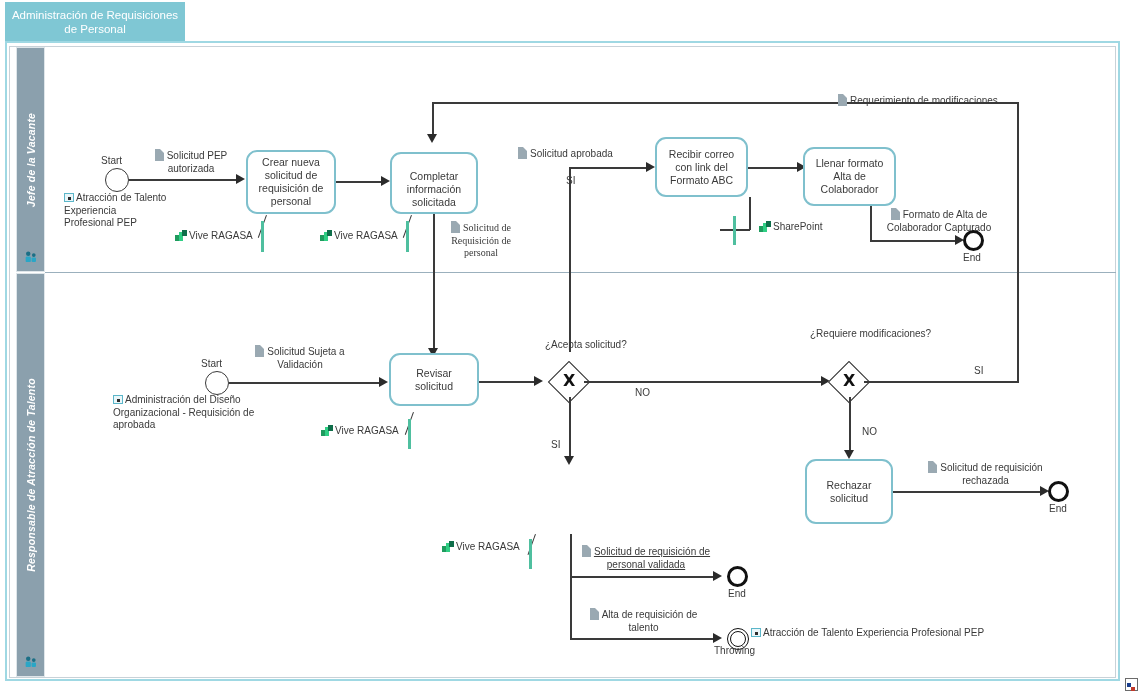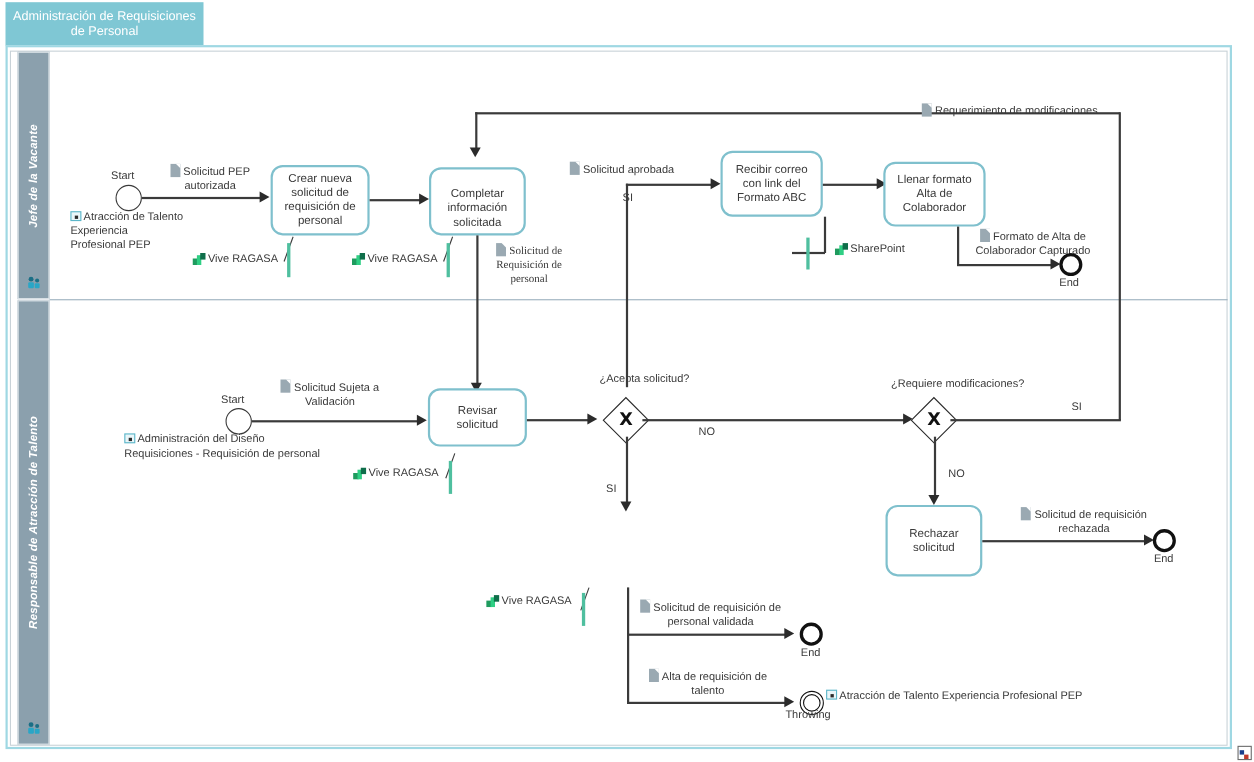--- a/index.html
+++ b/index.html
@@ -246,21 +246,21 @@
   <div class="arw r" style="left:955px;top:235px;"></div>
   <div class="dataobj center" style="left:874px;top:208px;width:130px;">
     <span class="docicon"></span><span class="txt">Formato de Alta de Colaborador Capturado</span>
   </div>
   <div class="ev end" style="left:963px;top:230px;width:21px;height:21px;"></div>
   <div class="ev-label" style="left:963px;top:252px;">End</div>
 
   <div class="ev start" style="left:205px;top:371px;width:24px;height:24px;"></div>
   <div class="ev-label" style="left:201px;top:358px;">Start</div>
   <div class="linkref" style="left:113px;top:394px;width:180px;">
-    <span class="linkicon"></span><span>Administración del Diseño Requisiciones - Requisición de personal</span>
+    <span class="linkicon"></span><span>Administración del Diseño Organizacional - Requisición de aprobada</span>
   </div>
 
   <div class="ln h" style="left:229px;top:382px;width:152px;"></div>
   <div class="arw r" style="left:379px;top:377px;"></div>
   <div class="dataobj center" style="left:245px;top:345px;width:110px;">
     <span class="docicon"></span><span class="txt">Solicitud Sujeta a Validación</span>
   </div>
 
   <div class="task" style="left:389px;top:353px;width:90px;height:53px;">
     <span>Revisar solicitud</span>
@@ -298,41 +298,41 @@
       <rect x="0" y="5" width="5" height="6" fill="#1f9b5e"></rect>
       <rect x="4" y="2" width="4" height="9" fill="#2fcf84"></rect>
       <rect x="7" y="0" width="5" height="6" fill="#0f6e4a"></rect>
     </svg>
     <span>Vive RAGASA</span>
   </div>
 
   <div class="ln v" style="left:570px;top:534px;height:105px;"></div>
   <div class="ln h" style="left:570px;top:576px;width:146px;"></div>
   <div class="arw r" style="left:713px;top:571px;"></div>
-  <div class="dataobj center" style="left:576px;top:545px;width:140px;">
+  <div class="dataobj center" style="left:576px;top:545px;width:140px;text-decoration:underline;">
     <span class="docicon"></span><span class="txt">Solicitud de requisición de personal validada</span>
   </div>
   <div class="ev end" style="left:727px;top:566px;width:21px;height:21px;"></div>
   <div class="ev-label" style="left:728px;top:588px;">End</div>
 
   <div class="ln h" style="left:570px;top:638px;width:146px;"></div>
   <div class="arw r" style="left:713px;top:633px;"></div>
   <div class="dataobj center" style="left:576px;top:608px;width:135px;">
     <span class="docicon"></span><span class="txt">Alta de requisición de talento</span>
   </div>
   <div class="ev throw-outer" style="left:727px;top:628px;width:22px;height:22px;"></div>
   <div class="ev throw-inner" style="left:730px;top:631px;width:16px;height:16px;"></div>
   <div class="ev-label" style="left:714px;top:645px;">Throwing</div>
   <div class="linkref" style="left:751px;top:627px;white-space:nowrap;">
     <span class="linkicon"></span><span>Atracción de Talento Experiencia Profesional PEP</span>
   </div>
 
   <div class="gw" style="left:834px;top:367px;"></div>
   <div class="gw-x" style="left:843px;top:373px;">X</div>
-  <div class="flowlbl" style="left:810px;top:344px;width:100px;line-height:12px;">¿Requiere modificaciones?</div>
+  <div class="flowlbl" style="left:810px;top:328px;width:100px;line-height:12px;">¿Requiere modificaciones?</div>
 
   <div class="ln h" style="left:864px;top:381px;width:155px;"></div>
   <div class="ln v" style="left:1017px;top:102px;height:280px;"></div>
   <div class="cond" style="left:974px;top:365px;">SI</div>
 
   <div class="ln v" style="left:849px;top:397px;height:56px;"></div>
   <div class="arw d" style="left:844px;top:450px;"></div>
   <div class="cond" style="left:862px;top:426px;">NO</div>
 
   <div class="task" style="left:805px;top:459px;width:88px;height:65px;">

